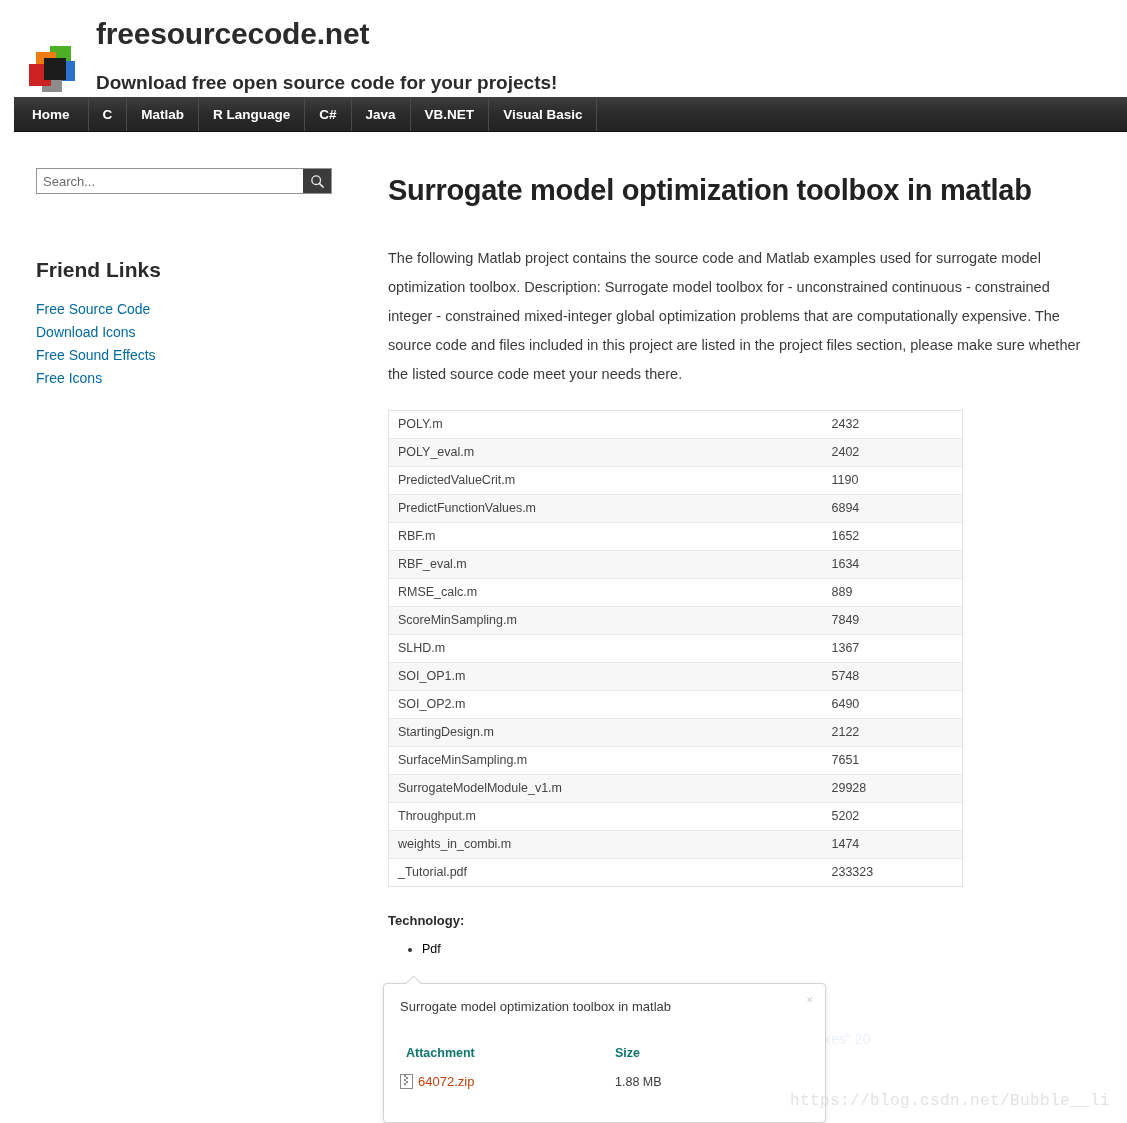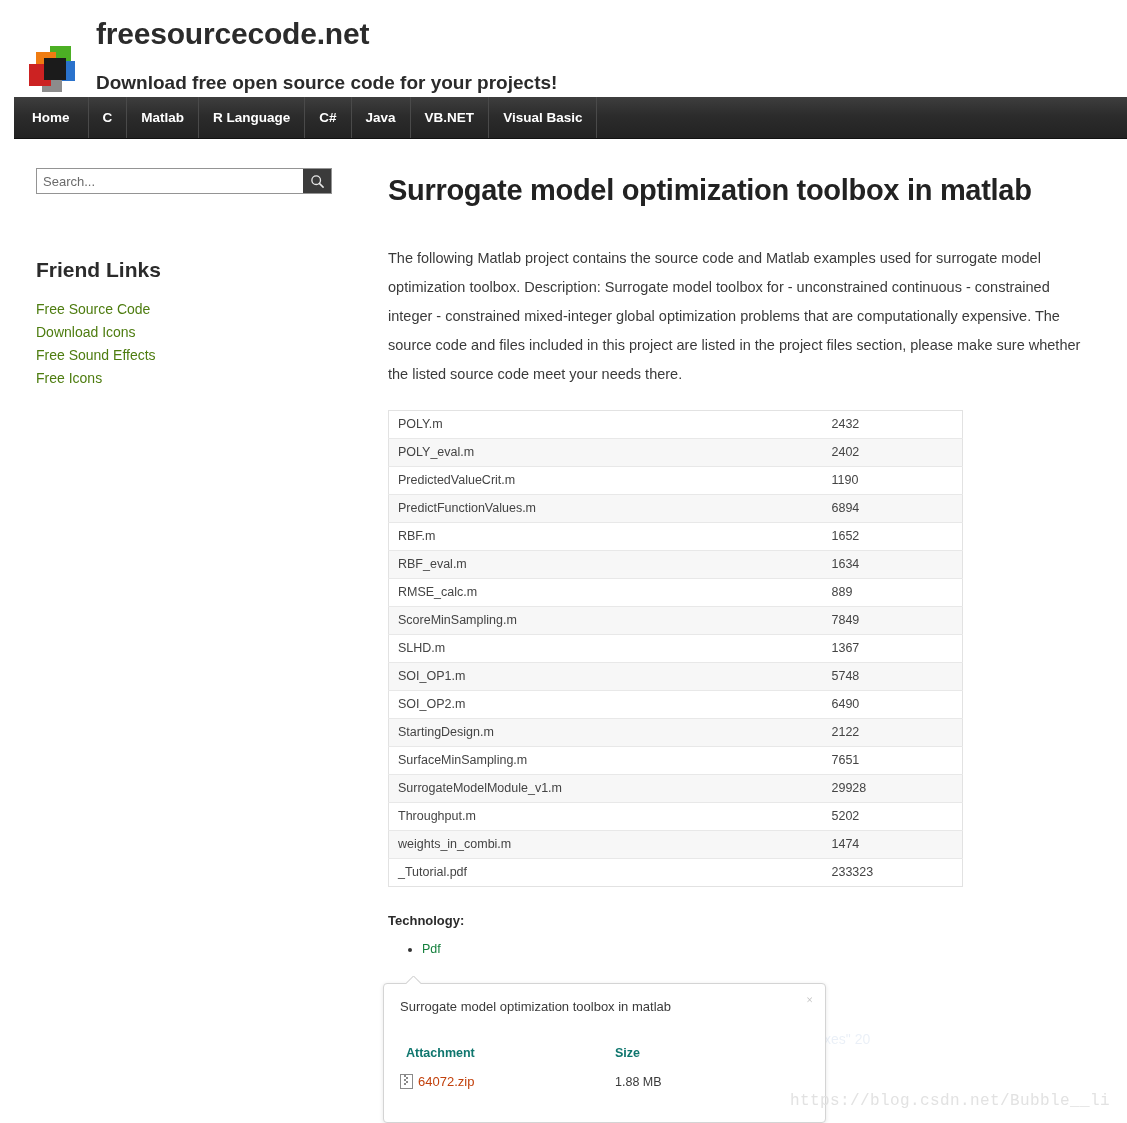--- a/index.html
+++ b/index.html
@@ -59,21 +59,21 @@
     line-height: 26px;
     margin-top: 17px;
   }
 
   
   .main-nav {
     position: absolute;
     left: 14px;
     top: 97px;
     width: 1113px;
-    height: 42px;
+    height: 35px;
     background: linear-gradient(to bottom, #3e3e3e 0%, #2c2c2c 45%, #222222 100%);
     display: flex;
     align-items: stretch;
     border-bottom: 1px solid #111;
   }
   .nav-item {
     display: flex;
     align-items: center;
     padding: 0 14px;
     color: #ffffff;
@@ -136,21 +136,21 @@
     font-weight: bold;
     color: #2b2b2b;
   }
   .friend-list {
     margin-top: 18px;
     list-style: none;
     padding: 0;
   }
   .friend-list li { margin: 0 0 5px 0; }
   .friend-link {
-    color: #4d7c0f;
+    color: #0369a1;
     font-size: 14px;
     text-decoration: none;
     cursor: pointer;
   }
 
   
   .content {
     position: absolute;
     left: 388px;
     top: 40px;
@@ -195,21 +195,21 @@
     font-weight: bold;
     color: #2b2b2b;
   }
   .tech-list {
     margin: 12px 0 0 0;
     padding-left: 34px;
     list-style: disc;
   }
   .tech-list li { font-size: 12.5px; line-height: 18px; }
   .tech-link {
-    color: #15803d;
+    color: #000000;
     text-decoration: none;
     cursor: pointer;
   }
 
   .download-row {
     margin-top: 38px;
     position: relative;
     display: inline-block;
   }
   .download-link {

